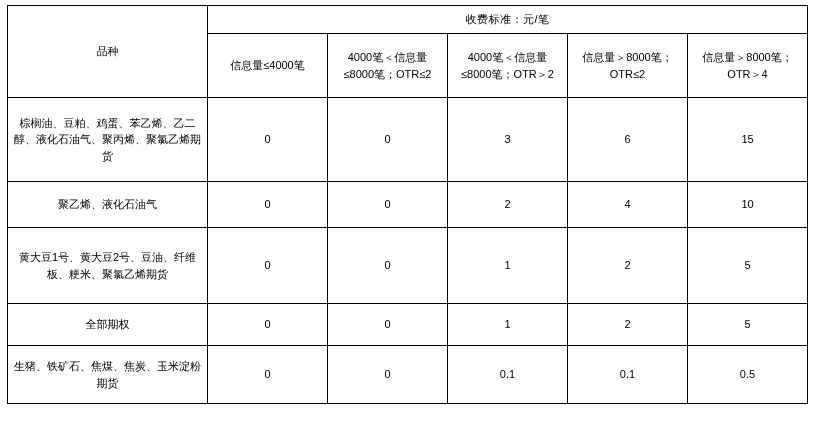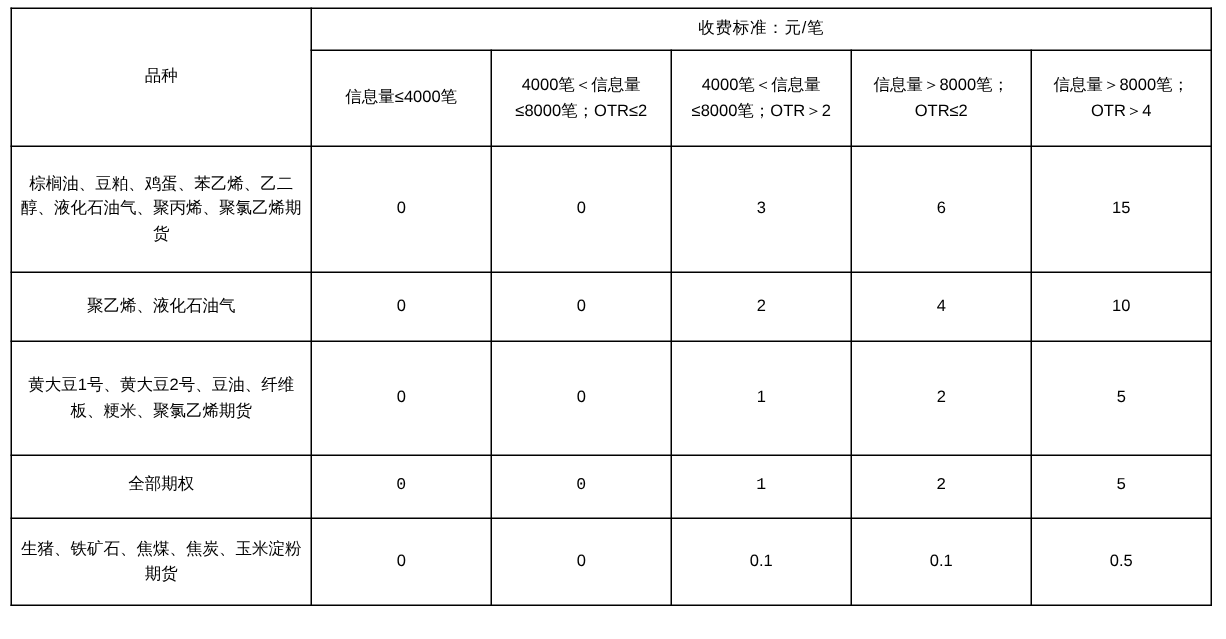--- a/index.html
+++ b/index.html
@@ -64,21 +64,21 @@
     padding: 6px 8px;
     text-align: center;
   }
   .cell-value {
     font-size: 13.5px;
     text-align: center;
   }
   .row-h1 { height: 84px; }
   .row-h2 { height: 46px; }
   .row-h3 { height: 76px; }
-  .row-h4 { height: 42px; font-family: Liberation Mono, monospace; }
+  .row-h4 { height: 42px; }
   .row-h5 { height: 58px; }
 </style>
 </head>
 <body>
 
 <div class="sheet">
   <table class="fee-table">
     <colgroup>
       <col class="col-variety">
       <col class="col-rate">

